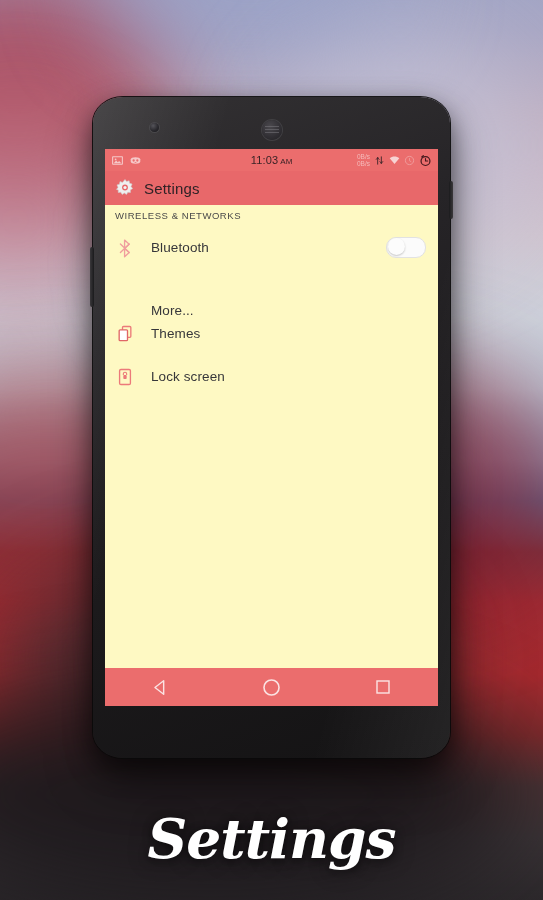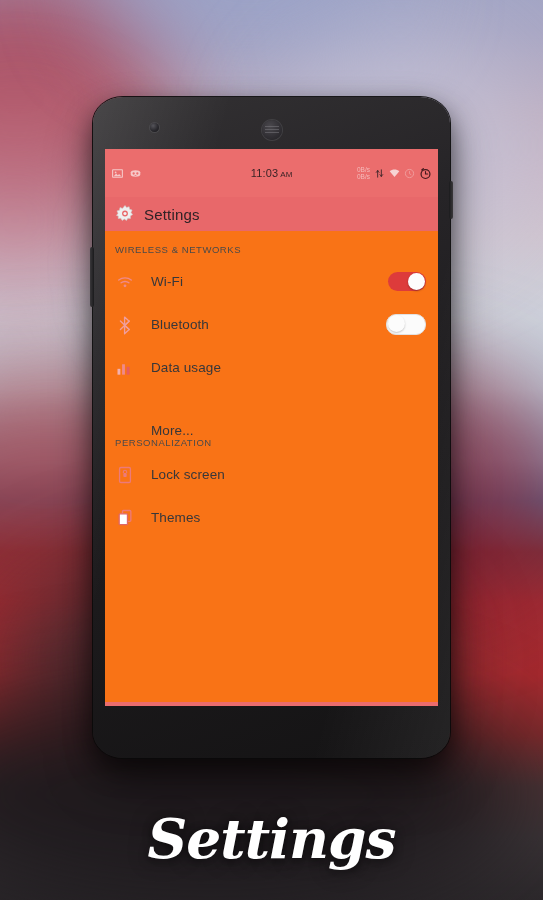--- a/index.html
+++ b/index.html
@@ -63,40 +63,40 @@
 
   
   #screen{
     position:absolute;left:12px;top:52px;width:333px;height:557px;
     background:#ffffff;overflow:hidden;
   }
 
   
   .statusbar{
     height:22px;background:#eb6d6d;display:flex;align-items:center;
-    padding:13px 6px;position:relative;justify-content:flex-end;
+    padding:0 6px;position:relative;justify-content:flex-end;
   }
   .sb-left{display:flex;align-items:center;gap:5px;}
   .sb-ico{width:13px;height:13px;display:block;}
   .sb-time{
     position:absolute;left:0;right:0;text-align:center;
     font-size:11px;color:#3a2326;letter-spacing:.2px;pointer-events:none;
   }
   .sb-time .ampm{font-size:8px;margin-left:2px;letter-spacing:0;}
   .sb-right{margin-left:auto;display:flex;align-items:center;gap:4px;position:relative;z-index:2;}
   .netspeed{font-size:6.5px;line-height:7px;color:#f5b9b9;text-align:right;}
   .sb-ico-sm{width:11px;height:11px;display:block;}
 
   
   .appbar{height:34px;background:#e8686a;display:flex;align-items:center;padding:0 10px;gap:9px;}
   .gear{width:20px;height:20px;display:block;}
   .appbar-title{font-size:15px;color:#2f2226;letter-spacing:.2px;}
 
   
-  .list{background:#f97316;height:calc(100% - 22px - 34px - 38px);padding-top:8px;}
+  .list{background:#fef9c3;height:calc(100% - 22px - 34px - 38px);}
   .sec-head{
     font-size:9.5px;color:#4a4a4a;letter-spacing:.55px;
     padding:5px 0 5px 10px;text-transform:uppercase;
   }
   .row{display:flex;align-items:center;height:43px;padding:0 12px 0 10px;}
   .row-ico{width:20px;height:20px;flex:0 0 20px;display:block;}
   .row-label{font-size:13.5px;color:#37373a;margin-left:16px;letter-spacing:.1px;}
   .row-label.indent{margin-left:36px;margin-top:40px;}
   .toggle{margin-left:auto;width:38px;height:19px;border-radius:10px;position:relative;}
   .toggle.on{background:#dd3b3b;}
@@ -200,79 +200,57 @@
         <circle cx="12" cy="11.4" r="3.5" fill="#e8686a"></circle>
         <circle cx="12" cy="11.4" r="1.9" fill="#f3f3f3"></circle>
       </svg>
       <div class="appbar-title">Settings</div>
     </div>
 
     <div class="list">
 
       <div class="sec-head">WIRELESS &amp; NETWORKS</div>
 
-      <div class="row">
-        <svg class="row-ico" viewBox="0 0 24 24">
-          <g fill="none" stroke="#ef8a8a" stroke-width="1.7" stroke-linecap="round">
-            <path d="M4.5 9.6C6.6 7.9 9.2 7 12 7s5.4.9 7.5 2.6"></path>
-            <path d="M7.3 13C8.6 11.9 10.2 11.3 12 11.3s3.4.6 4.7 1.7"></path>
-          </g>
-          <circle cx="12" cy="16.6" r="1.7" fill="#ef8a8a"></circle>
-        </svg>
-        <div class="row-label">Wi-Fi</div>
-        <div class="toggle on">
-            <div class="knob"></div>
-          </div>
-      </div>
 
       <div class="row">
         <svg class="row-ico" viewBox="0 0 24 24">
           <path d="M11.5 2.5l5.5 5-5.5 5v-10zM11.5 12.5l5.5 5-5.5 5v-10z" fill="none" stroke="#f09e9e" stroke-width="1.6" stroke-linejoin="round"></path>
           <path d="M6.5 7.2l10.5 10.3M6.5 17.5L17 7.2" fill="none" stroke="#f09e9e" stroke-width="1.6" stroke-linecap="round"></path>
         </svg>
         <div class="row-label">Bluetooth</div>
         <div class="toggle off">
             <div class="knob"></div>
           </div>
       </div>
 
 
+
+      <div class="row">
+        <div class="row-label indent">More...</div>
+      </div>
+
+
+
       <div class="row">
         <svg class="row-ico" viewBox="0 0 24 24">
-          <rect x="3" y="13" width="3.4" height="7" fill="#f3b0b0"></rect>
-          <rect x="8.5" y="7.5" width="3.4" height="12.5" fill="#ef8a8a"></rect>
-          <rect x="14" y="10.5" width="3.4" height="9.5" fill="#e85b5b"></rect>
-        </svg>
-        <div class="row-label">Data usage</div>
-      </div>
-
-      <div class="row">
-        <div class="row-label indent">More...</div>
-      </div>
-
-      <div class="sec-head">PERSONALIZATION</div>
-
+          <rect x="9" y="3" width="10" height="13" rx="1.2" fill="none" stroke="#ec7a7a" stroke-width="1.6"></rect>
+          <rect x="5" y="7" width="10" height="13" rx="1.2" fill="#fff" stroke="#e06666" stroke-width="1.6"></rect>
+        </svg>
+        <div class="row-label">Themes</div>
+      </div>
 
       <div class="row">
         <svg class="row-ico" viewBox="0 0 24 24">
           <rect x="5.5" y="3" width="13" height="18" rx="1.6" fill="none" stroke="#ec7a7a" stroke-width="1.6"></rect>
           <rect x="10" y="9.5" width="4" height="5" rx="1" fill="#ec7a7a"></rect>
           <path d="M10 9.5V8.2a2 2 0 0 1 4 0v1.3" fill="none" stroke="#ec7a7a" stroke-width="1.3"></path>
         </svg>
         <div class="row-label">Lock screen</div>
       </div>
 
-      <div class="row">
-        <svg class="row-ico" viewBox="0 0 24 24">
-          <rect x="9" y="3" width="10" height="13" rx="1.2" fill="none" stroke="#ec7a7a" stroke-width="1.6"></rect>
-          <rect x="5" y="7" width="10" height="13" rx="1.2" fill="#fff" stroke="#e06666" stroke-width="1.6"></rect>
-        </svg>
-        <div class="row-label">Themes</div>
-      </div>
-
     </div>
 
     <div class="navbar">
       <svg class="nav-ico" width="19" height="19" viewBox="0 0 24 24">
         <path d="M16 3.5L5 12l11 8.5z" fill="none" stroke="#fbe3e3" stroke-width="1.8" stroke-linejoin="round"></path>
       </svg>
       <svg class="nav-ico" width="21" height="21" viewBox="0 0 24 24">
         <circle cx="12" cy="12" r="8.6" fill="none" stroke="#fbe3e3" stroke-width="1.8"></circle>
       </svg>
       <svg class="nav-ico" width="18" height="18" viewBox="0 0 24 24">

